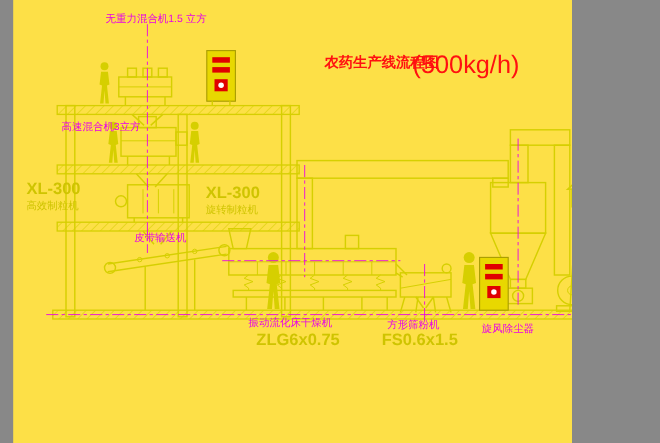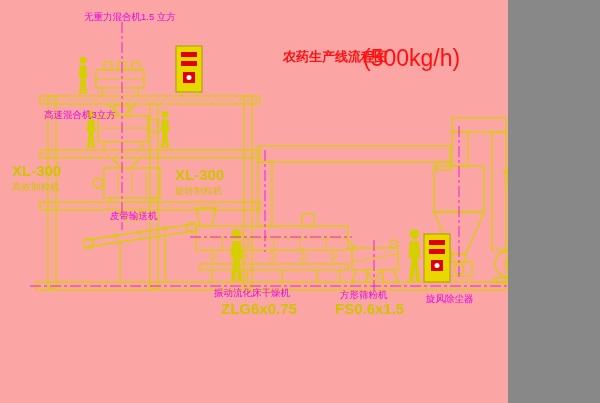--- a/index.html
+++ b/index.html
@@ -1,18 +1,18 @@
 <!DOCTYPE html>
 <html><head>
 <meta charset="utf-8">
 <style>
   html,body{margin:0;padding:0;background:#888;}
   .canvas{
-    width:508px;height:403px;position:relative;background:#fca5a5;
-    overflow:hidden;font-family:"Liberation Sans", sans-serif;
+    width:508px;height:403px;position:relative;background:#fde047;
+    overflow:hidden;font-family:"Liberation Sans", sans-serif;margin-left:12px;
   }
   svg{position:absolute;left:0;top:0;}
   .y{stroke:#d6cf00;fill:none;stroke-width:1.3;}
   .yt{stroke:#d6cf00;fill:none;stroke-width:0.9;}
   .hatch{fill:url(#hatchP);stroke:#d6cf00;stroke-width:1.2;}
   .mline{stroke:#e800e8;stroke-width:0.8;fill:none;stroke-dasharray:11 3 3 3;}
   .cab{fill:#e8d800;stroke:#a89c00;stroke-width:1;}
   .redmark{fill:#e00000;stroke:none;}
   .whitedot{fill:#ffffff;stroke:none;}
   text{font-family:"Liberation Sans", sans-serif;}

